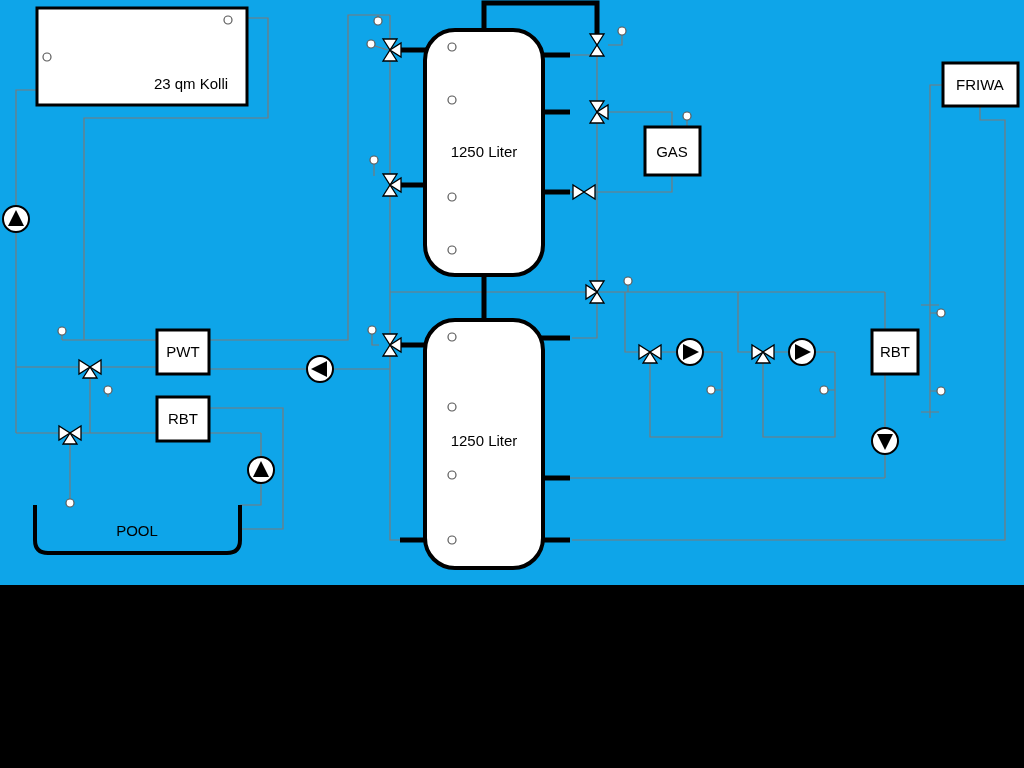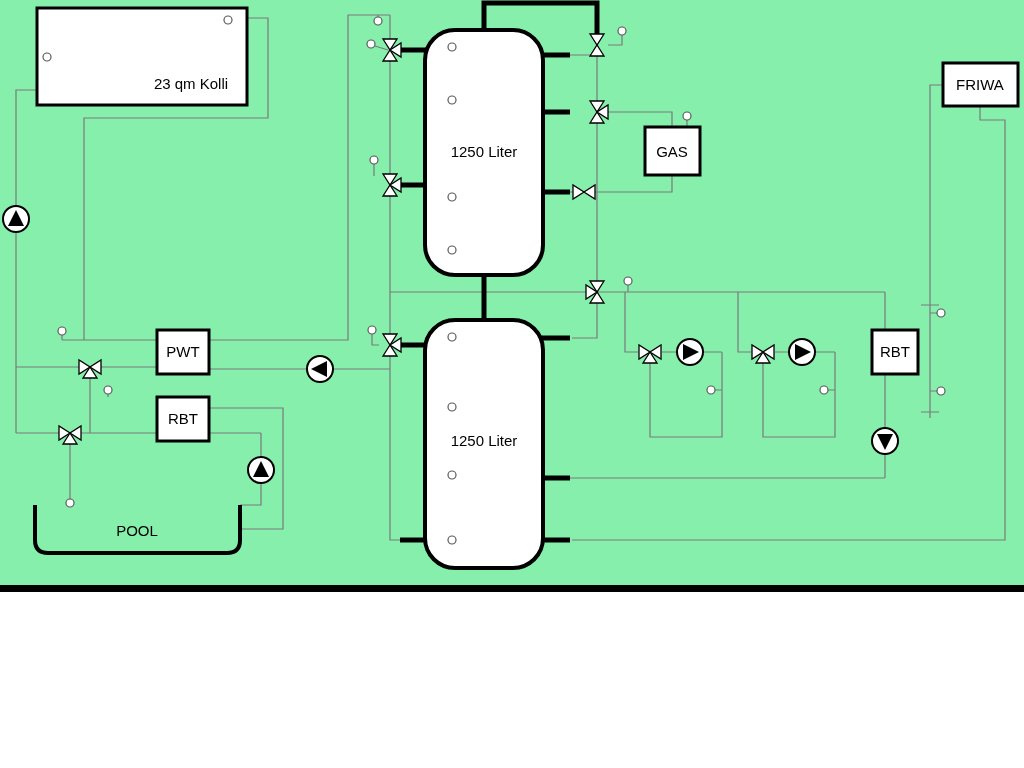--- a/index.html
+++ b/index.html
@@ -1,16 +1,16 @@
 <!DOCTYPE html>
 <html><head>
 <meta charset="utf-8">
 <style>
   html,body{margin:0;padding:0;background:#fff;}
-  .stage{position:relative;width:1024px;height:592px;background:#86efac;overflow:hidden;}
+  .stage{position:relative;width:1024px;height:768px;background:#0ea5e9;overflow:hidden;}
   svg{display:block;}
   .thin{stroke:#7a7a7a;stroke-width:1.2;fill:none;}
   .thick{stroke:#000;stroke-width:5;fill:none;}
   .tank{fill:#fff;stroke:#000;stroke-width:4;}
   .box{fill:#fff;stroke:#000;stroke-width:3;}
   .pool{fill:none;stroke:#000;stroke-width:4;}
   .sensor{fill:#fff;stroke:#5a5a5a;stroke-width:1.2;}
   .pump{fill:#fff;stroke:#000;stroke-width:2;}
   .ptri{fill:#000;stroke:none;}
   .vtri{fill:#fff;stroke:#000;stroke-width:1.3;stroke-linejoin:miter;}

